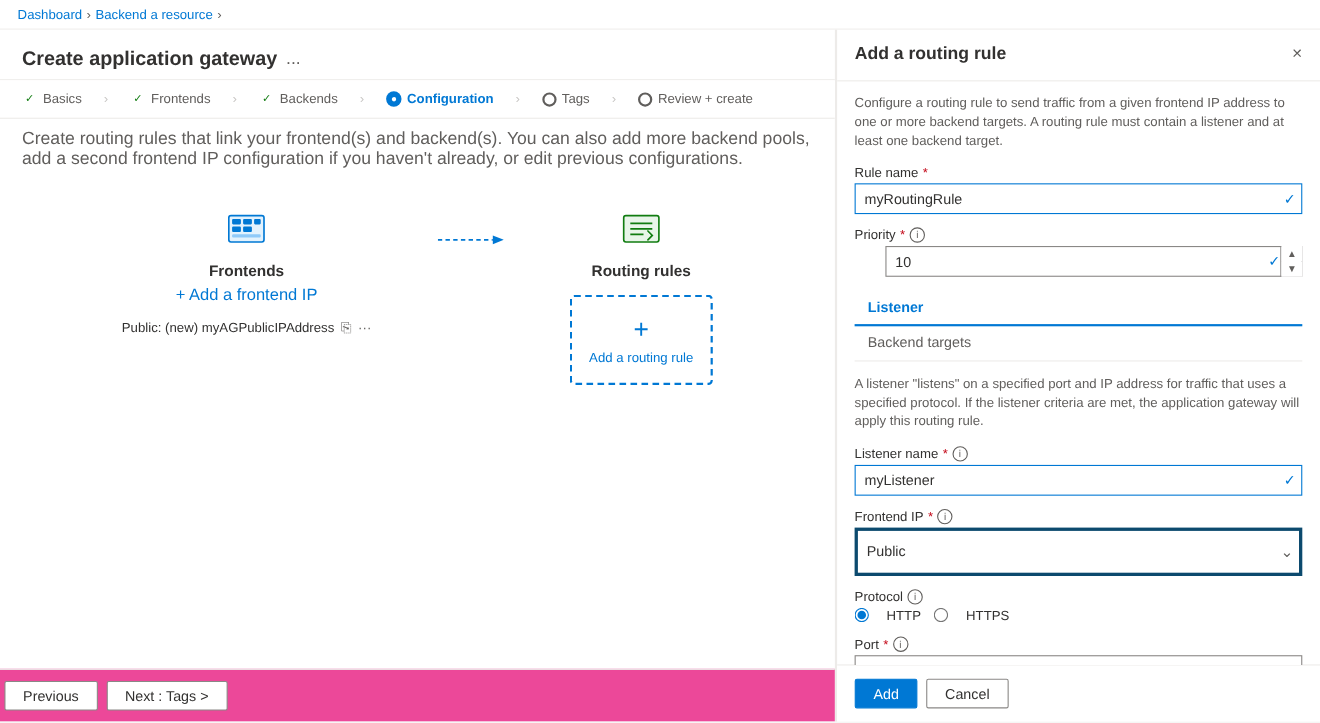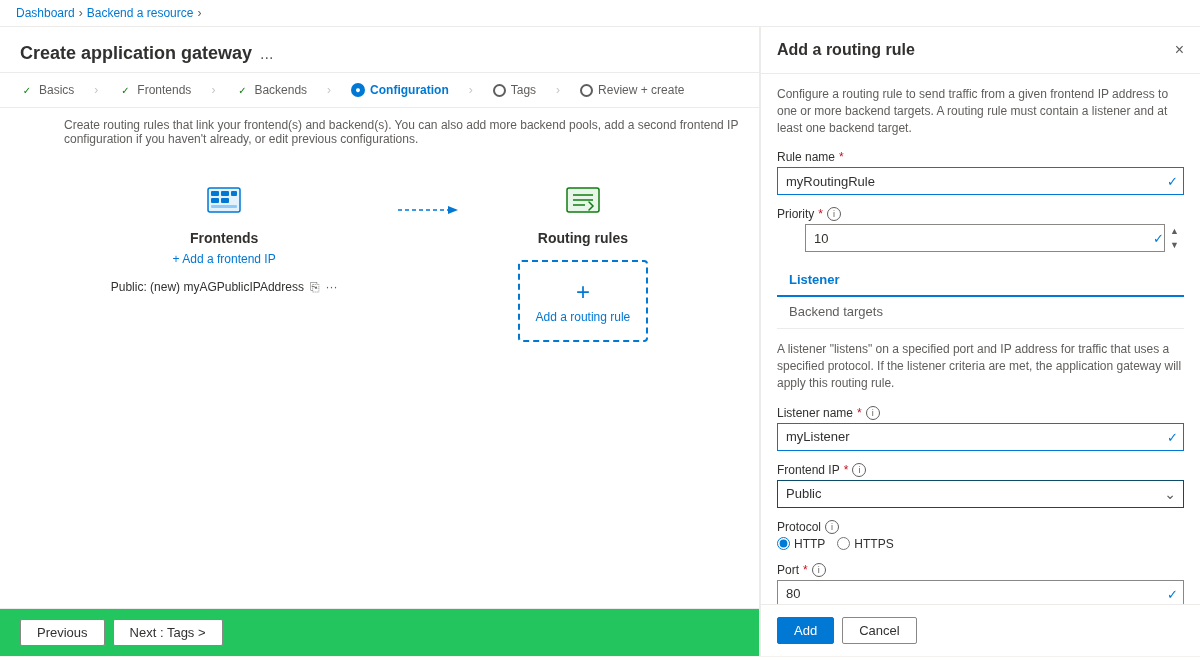--- a/index.html
+++ b/index.html
@@ -23,41 +23,41 @@
     
     .step-nav { display: flex; align-items: center; padding: 10px 20px; gap: 20px; border-bottom: 1px solid #edebe9; background: #fff; }
     .step-item { display: flex; align-items: center; gap: 5px; font-size: 12px; color: #605e5c; }
     .step-item.active { color: #0078d4; font-weight: 600; }
     .step-item .step-check { width: 14px; height: 14px; border-radius: 50%; display: flex; align-items: center; justify-content: center; font-size: 10px; }
     .step-item.done .step-check { color: #107c10; }
     .step-item.active .step-circle { width: 14px; height: 14px; border-radius: 50%; background: #0078d4; display: flex; align-items: center; justify-content: center; color: #fff; font-size: 9px; }
     .step-sep { color: #c8c6c4; font-size: 12px; }
 
     
-    .page-desc { padding: 10px 20px; font-size: 12px; color: #605e5c; margin-left: 44px; }
+    .page-desc { padding: 10px 20px; font-size: 16px; color: #605e5c; }
 
     
     .canvas { flex: 1; padding: 20px; display: flex; gap: 60px; align-items: flex-start; justify-content: center; }
 
     .canvas-block { display: flex; flex-direction: column; align-items: center; gap: 6px; }
     .canvas-icon { width: 48px; height: 48px; display: flex; align-items: center; justify-content: center; }
     .canvas-icon svg { width: 40px; height: 40px; }
     .canvas-label { font-size: 14px; font-weight: 600; color: #323130; }
-    .canvas-link { color: #0078d4; font-size: 12px; cursor: pointer; text-decoration: none; }
+    .canvas-link { color: #0078d4; font-size: 15px; cursor: pointer; text-decoration: none; }
 
     .frontend-item { display: flex; align-items: center; gap: 6px; margin-top: 8px; font-size: 12px; color: #323130; }
     .frontend-item .icon-copy { cursor: pointer; color: #605e5c; }
     .frontend-item .ellipsis { cursor: pointer; color: #605e5c; }
 
     .routing-box { border: 2px dashed #0078d4; border-radius: 4px; padding: 16px; display: flex; flex-direction: column; align-items: center; gap: 4px; cursor: pointer; min-width: 90px; }
     .routing-plus { color: #0078d4; font-size: 24px; font-weight: 300; }
     .routing-text { color: #0078d4; font-size: 12px; text-align: center; }
 
     
-    .bottom-bar { padding: 10px 20px; display: flex; gap: 8px; border-top: 1px solid #edebe9; background: #22c55e; }
+    .bottom-bar { padding: 10px 4px; display: flex; gap: 8px; border-top: 1px solid #edebe9; background: #ec4899; }
     .btn { padding: 5px 16px; font-size: 13px; cursor: pointer; border-radius: 2px; border: 1px solid transparent; }
     .btn-default { background: #fff; border-color: #8a8886; color: #323130; }
     .btn-primary { background: #0078d4; color: #fff; border-color: #0078d4; }
 
     
     .right-panel { width: 440px; background: #fff; border-left: 1px solid #edebe9; display: flex; flex-direction: column; overflow-y: auto; }
 
     .panel-header { padding: 14px 16px; display: flex; align-items: center; justify-content: space-between; border-bottom: 1px solid #edebe9; }
     .panel-title { font-size: 16px; font-weight: 600; }
     .panel-close { cursor: pointer; font-size: 16px; color: #605e5c; background: none; border: none; }
@@ -68,28 +68,28 @@
     .form-group { margin-bottom: 12px; }
     .form-label { font-size: 12px; color: #323130; margin-bottom: 3px; display: flex; align-items: center; gap: 4px; }
     .form-label .required { color: #c50f1f; }
     .form-label .info-icon { width: 14px; height: 14px; border-radius: 50%; border: 1px solid #605e5c; display: inline-flex; align-items: center; justify-content: center; font-size: 9px; color: #605e5c; cursor: pointer; }
 
     .form-input { width: 100%; padding: 4px 8px; border: 1px solid #8a8886; font-size: 13px; color: #323130; outline: none; height: 28px; }
     .form-input-highlighted { border-color: #0078d4 !important; border-width: 1px; }
 
     .form-select-wrap { position: relative; }
     .form-select-wrap::after { content: '⌄'; position: absolute; right: 8px; top: 50%; transform: translateY(-50%); color: #605e5c; pointer-events: none; font-size: 14px; }
-    .form-select { width: 100%; padding: 4px 28px 4px 8px; border: 1px solid #0c4a6e; font-size: 13px; color: #323130; outline: none; height: 28px; appearance: none; background: #fff; cursor: pointer; }
+    .form-select { width: 100%; padding: 4px 28px 4px 8px; border: 3px solid #0c4a6e; font-size: 13px; color: #323130; outline: none; height: 44px; appearance: none; background: #fff; cursor: pointer; }
 
     .tabs { display: flex; border-bottom: 1px solid #edebe9; margin-bottom: 12px; flex-direction: column; }
     .tab { padding: 8px 12px; font-size: 13px; cursor: pointer; color: #605e5c; border-bottom: 2px solid transparent; margin-bottom: -1px; }
     .tab.active { color: #0078d4; border-bottom-color: #0078d4; font-weight: 600; }
 
     .radio-group { display: flex; align-items: center; gap: 12px; }
-    .radio-item { display: flex; align-items: center; gap: 4px; font-size: 12px; cursor: pointer; }
+    .radio-item { display: flex; align-items: center; gap: 16px; font-size: 12px; cursor: pointer; }
     .radio-item input[type="radio"] { accent-color: #0078d4; }
 
     .section-title { font-size: 18px; font-weight: 600; margin-bottom: 10px; margin-top: 4px; }
 
     .panel-footer { padding: 12px 16px; display: flex; gap: 8px; border-top: 1px solid #edebe9; background: #fff; }
 
     .checkmark-icon { color: #107c10; font-size: 13px; }
     .circle-outline { display: inline-block; width: 13px; height: 13px; border-radius: 50%; border: 2px solid #605e5c; }
 
     .priority-wrap { position: relative; padding-left: 28px; }

